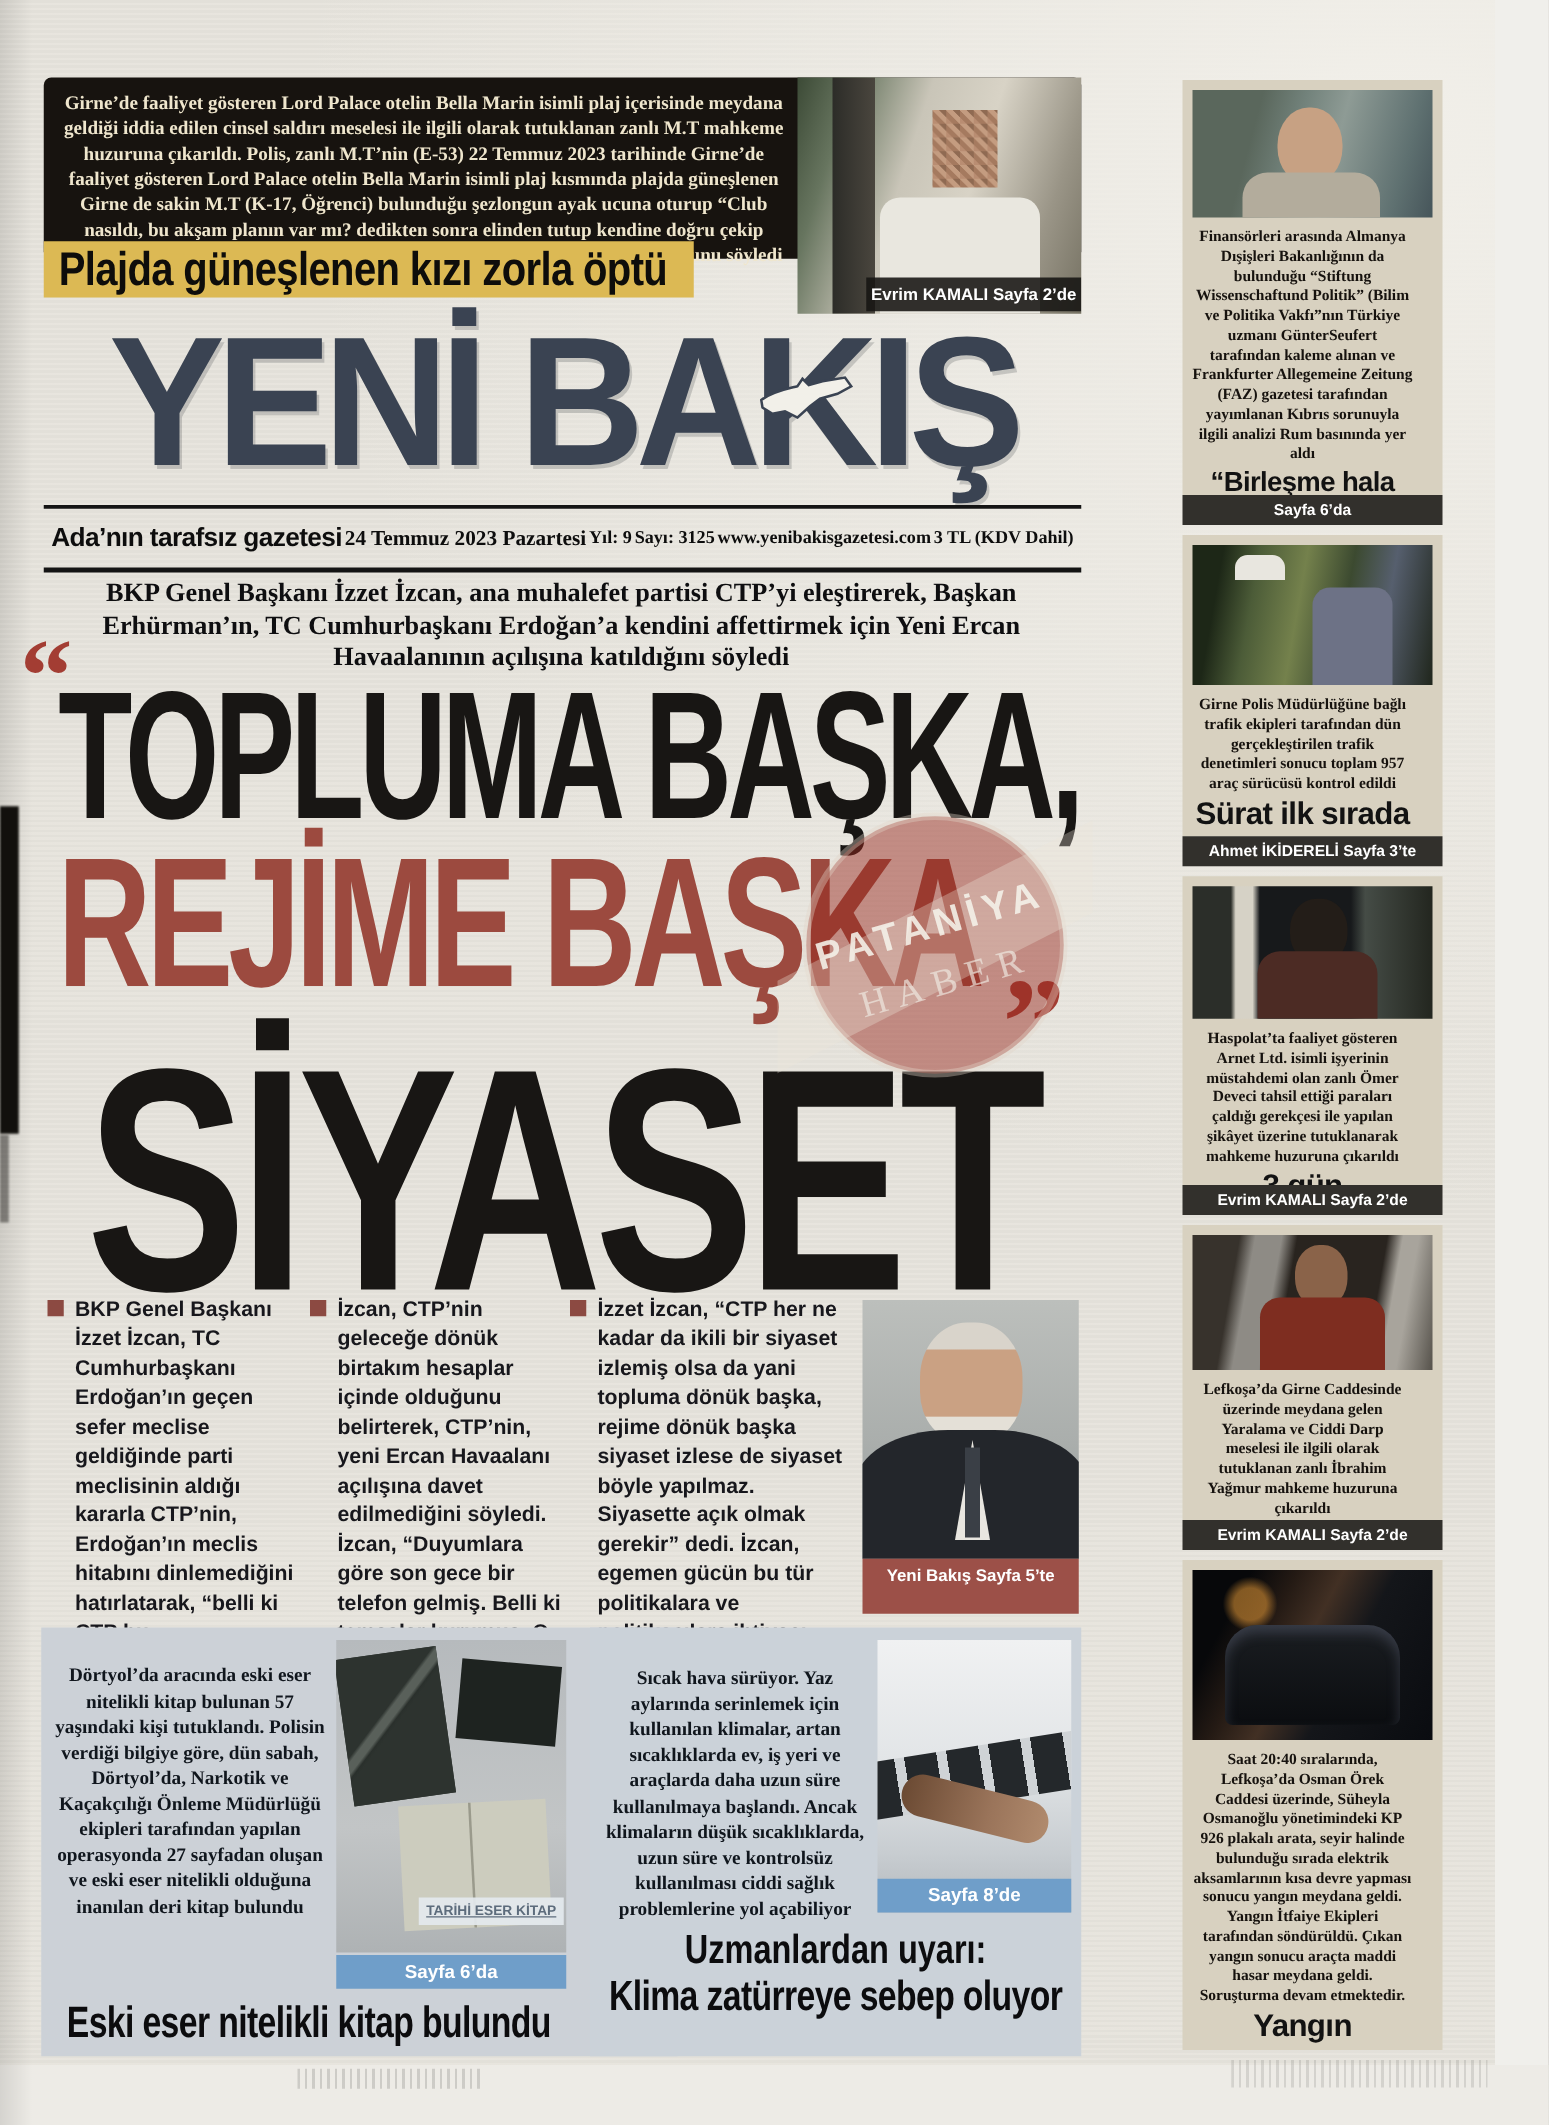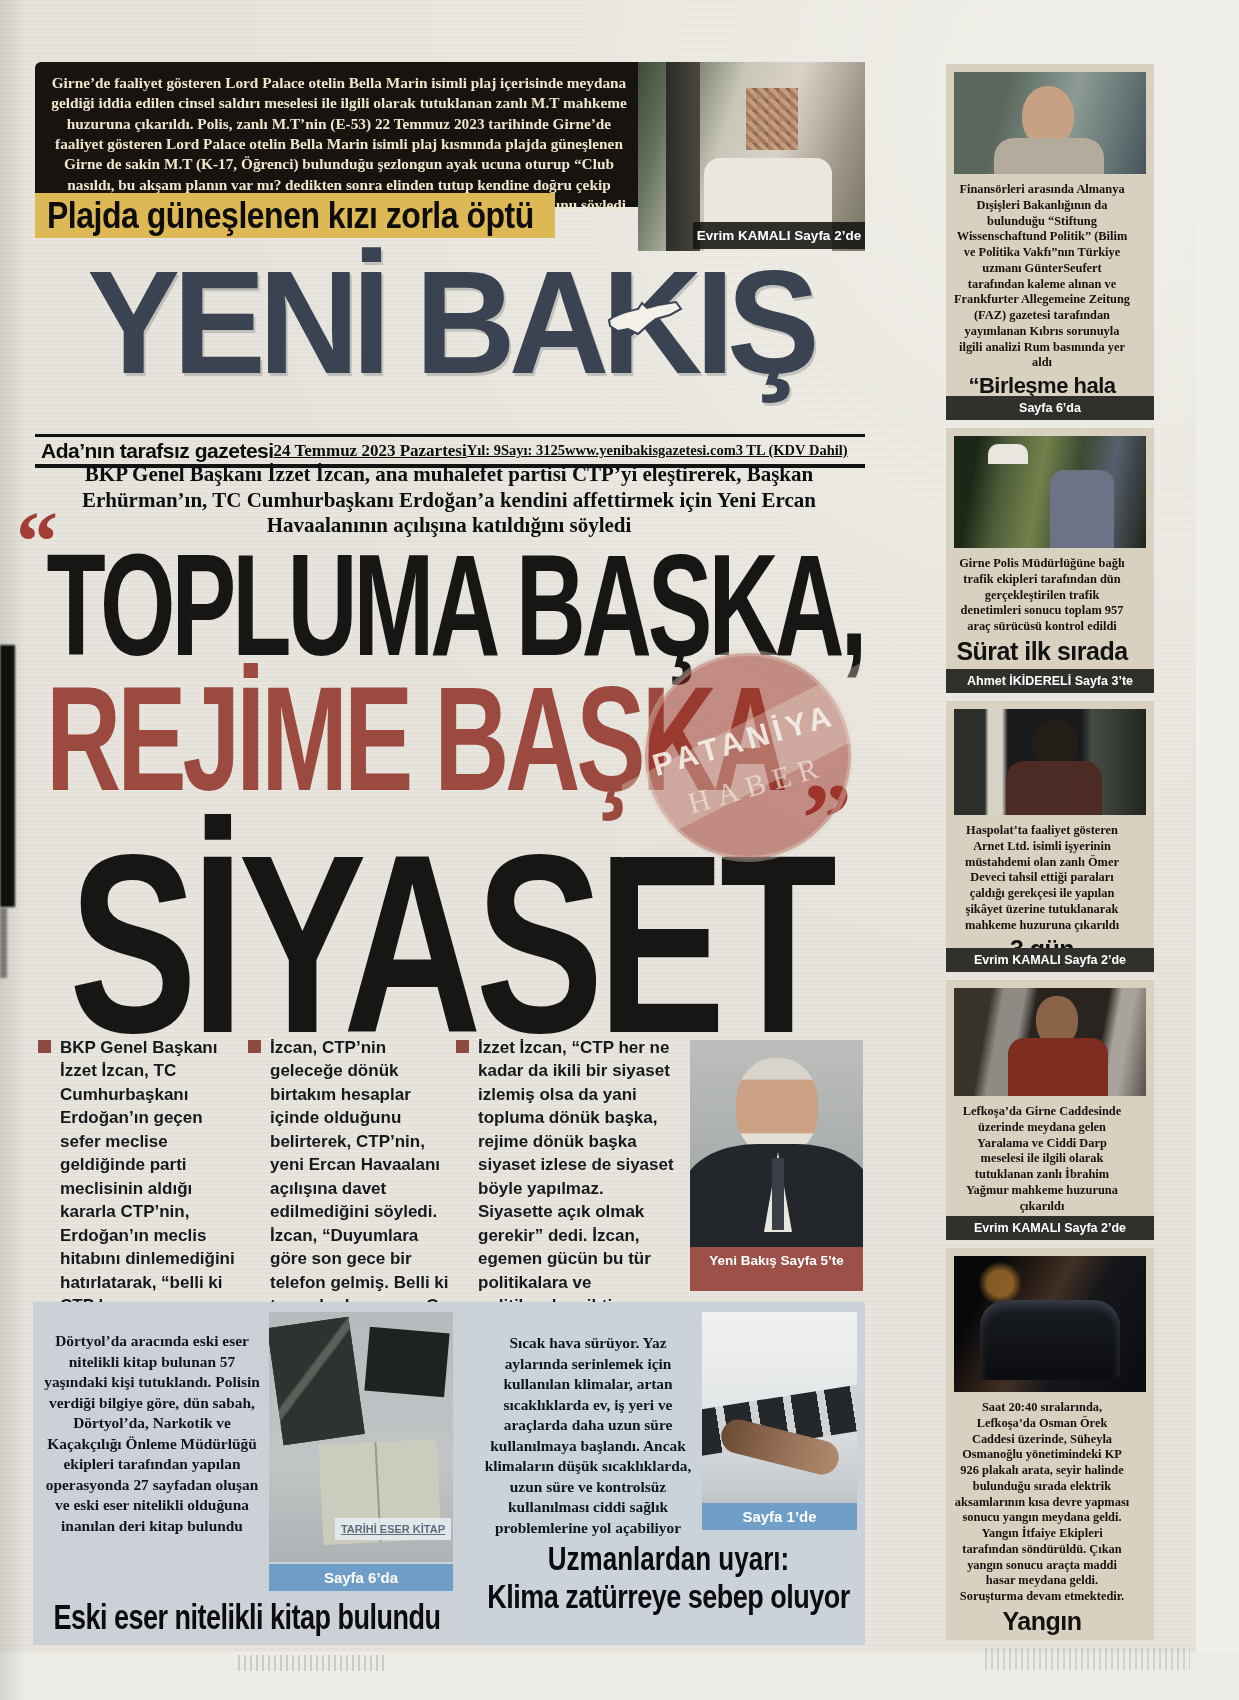--- a/index.html
+++ b/index.html
@@ -36,25 +36,25 @@
     color:#fff;font:bold 13.5px/27px "Liberation Sans",sans-serif;text-align:center;}
   .yellowbar{position:absolute;left:35px;top:193px;width:520px;height:45px;background:#dcb954;display:flex;align-items:center;}
   .yellowbar span{display:inline-block;padding-left:12px;font:bold 32px "Liberation Sans",sans-serif;
     color:#0e0d0b;transform:scaleY(1.18);transform-origin:center;letter-spacing:-.5px;white-space:nowrap;}
 
   
   .masthead{position:absolute;left:35px;top:248px;width:830px;margin:0;text-align:center;
     font:bold 139px/1 "Liberation Sans",sans-serif;letter-spacing:-7px;color:#3a4352;
     transform:scaleY(1.06);transform-origin:top center;text-shadow:2px 3px 0 rgba(20,25,35,.18);}
   .cyprus{position:absolute;left:606px;top:300px;z-index:3;}
-  .infobar{position:absolute;left:35px;top:434px;width:830px;height:34px;
+  .infobar{position:absolute;left:35px;top:404px;width:830px;height:54px;
     border-top:3px solid #141414;border-bottom:4px solid #141414;
-    display:flex;align-items:center;padding:0 6px;}
+    display:flex;align-items:center;justify-content:space-between;padding:0 6px;}
   .infobar .tagline{font:bold 21px "Liberation Sans",sans-serif;letter-spacing:-.5px;color:#0d0d0d;}
-  .infobar .meta{font:bold 17px "Liberation Serif",serif;color:#0d0d0d;white-space:nowrap;text-decoration:underline;}
+  .infobar .meta{font:bold 17px "Liberation Serif",serif;color:#0d0d0d;white-space:nowrap;}
   .infobar .meta.small{font-size:14.5px;}
 
   .deck{position:absolute;left:30px;top:462px;width:838px;margin:0;text-align:center;
     font:bold 21px/1.22 "Liberation Serif",serif;color:#0e0e10;}
 
   
   .hl{position:absolute;margin:0;text-align:center;font-family:"Liberation Sans",sans-serif;
     font-weight:bold;white-space:nowrap;transform-origin:top center;color:#181614;}
   .hl1{left:45px;top:521px;width:820px;font-size:97px;letter-spacing:-4px;transform:scaleY(1.5);}
   .hl2{left:30px;top:655px;width:770px;font-size:104px;letter-spacing:-4px;transform:scaleY(1.42);color:#9c4a3f;}
@@ -236,21 +236,21 @@
     <div class="bluebar">Sayfa 6’da</div>
     <h2 class="bheadline">Eski eser nitelikli kitap bulundu</h2>
   </section>
 
   <section class="bbox bm">
     <p class="body">Sıcak hava sürüyor. Yaz aylarında serinlemek için kullanılan klimalar, artan sıcaklıklarda ev, iş yeri ve araçlarda daha uzun süre kullanılmaya başlandı. Ancak klimaların düşük sıcaklıklarda, uzun süre ve kontrolsüz kullanılması ciddi sağlık problemlerine yol açabiliyor</p>
     <div class="ac">
       <div class="vent"></div>
       <div class="arm"></div>
     </div>
-    <div class="bluebar">Sayfa 1’de</div>
+    <div class="bluebar">Sayfa 8’de</div>
     <h2 class="bheadline bh1">Uzmanlardan uyarı:</h2>
     <h2 class="bheadline bh2">Klima zatürreye sebep oluyor</h2>
   </section>
 
   <section class="sbox s1">
     <div class="photo">
       <div class="head"></div>
       <div class="bust"></div>
     </div>
     <p class="body">Finansörleri arasında Almanya Dışişleri Bakanlığının da bulunduğu “Stiftung Wissenschaftund Politik” (Bilim ve Politika Vakfı”nın Türkiye uzmanı GünterSeufert tarafından kaleme alınan ve Frankfurter Allegemeine Zeitung (FAZ) gazetesi tarafından yayımlanan Kıbrıs sorunuyla ilgili analizi Rum basınında yer aldı</p>

